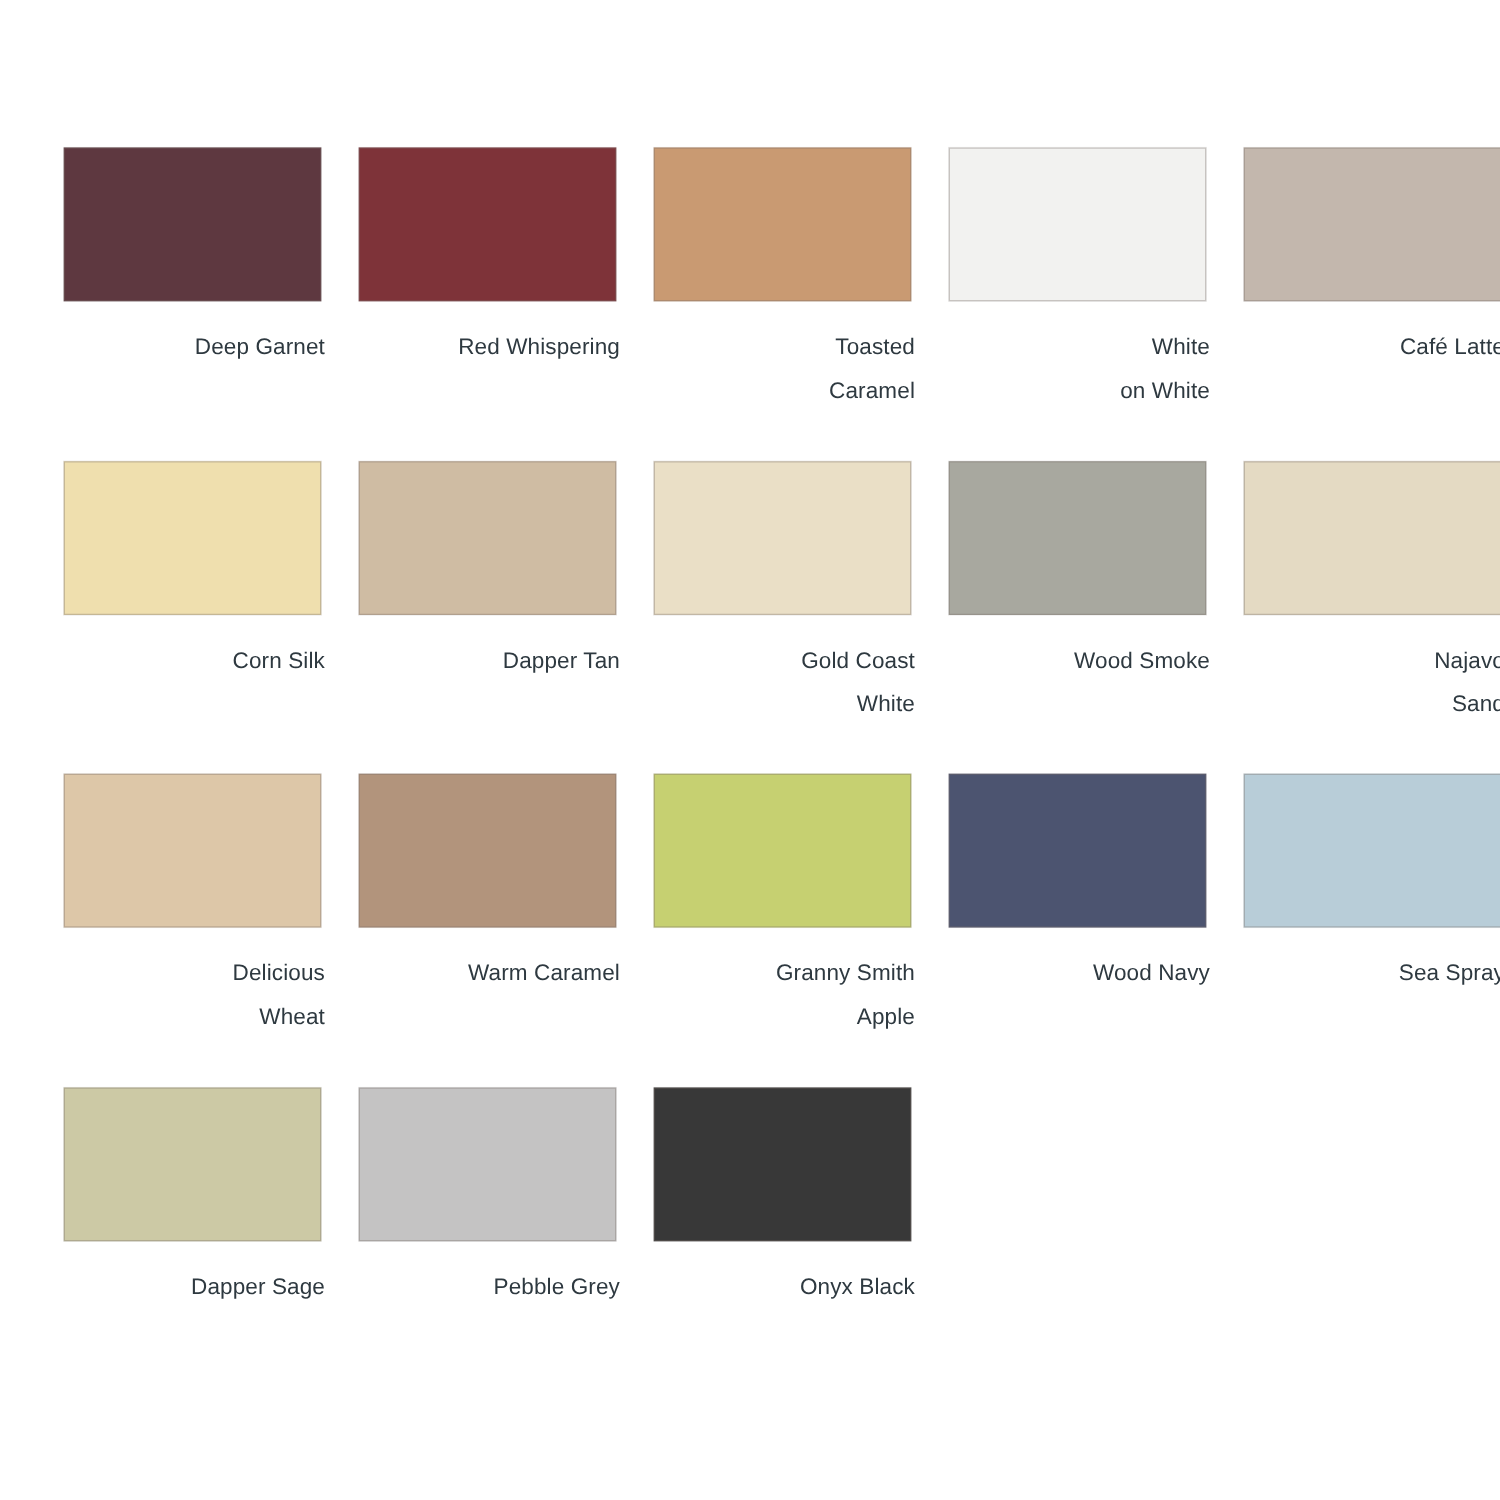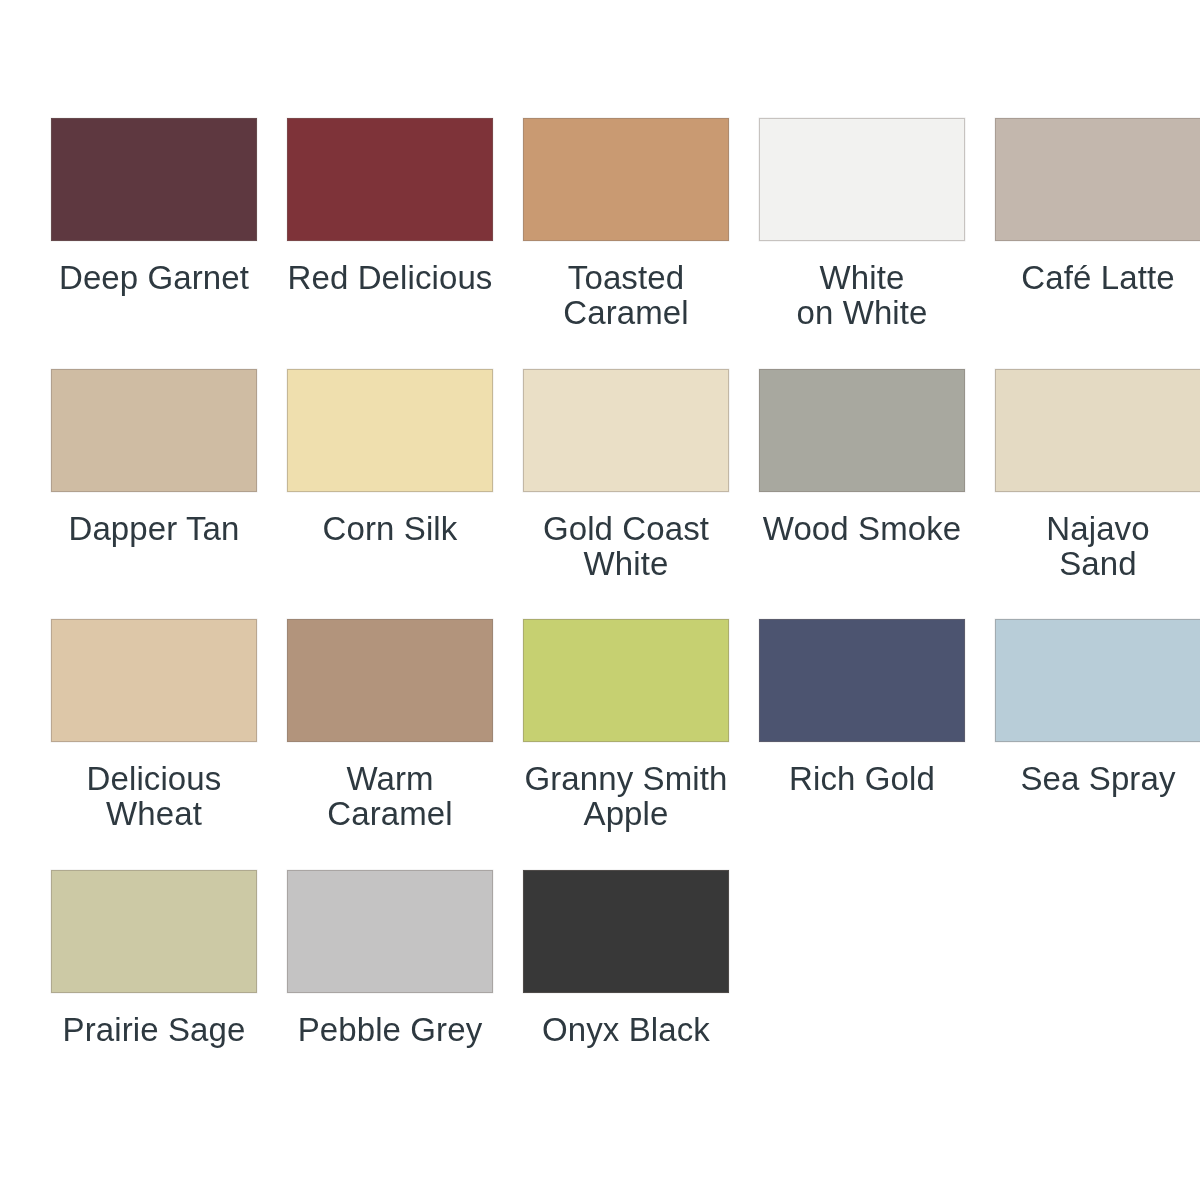--- a/index.html
+++ b/index.html
@@ -43,63 +43,63 @@
     width: 206px;
     height: 123px;
     box-sizing: border-box;
     border: 1px solid rgba(120, 110, 104, 0.35);
     box-shadow: 0 0 0 0.5px rgba(90, 84, 80, 0.12);
   }
 
   .swatch-label {
     margin-top: 19px;
     width: 212px;
-    text-align: center;
+    text-align: right;
     color: #2e3940;
-    font-size: 33px;
+    font-size: 18px;
     line-height: 35px;
     letter-spacing: 0.1px;
     font-weight: 400;
     white-space: pre-line;
   }
 </style>
 </head>
 <body style="background-color: rgb(255, 255, 255);">
 
 <div id="palette-board">
   <div class="swatch-grid">
       <div class="swatch-cell">
         <div class="swatch-chip" style="background-color: rgb(94, 56, 64);"></div>
         <div class="swatch-label">Deep Garnet</div>
       </div>
       <div class="swatch-cell">
         <div class="swatch-chip" style="background-color: rgb(126, 51, 57);"></div>
-        <div class="swatch-label">Red Delicious</div>
+        <div class="swatch-label">Red Whispering</div>
       </div>
       <div class="swatch-cell">
         <div class="swatch-chip" style="background-color: rgb(201, 154, 114);"></div>
         <div class="swatch-label">Toasted
 Caramel</div>
       </div>
       <div class="swatch-cell">
         <div class="swatch-chip" style="background-color: rgb(242, 242, 240);"></div>
         <div class="swatch-label">White
 on White</div>
       </div>
       <div class="swatch-cell">
         <div class="swatch-chip" style="background-color: rgb(195, 183, 173);"></div>
         <div class="swatch-label">Café Latte</div>
       </div>
       <div class="swatch-cell">
+        <div class="swatch-chip" style="background-color: rgb(239, 223, 174);"></div>
+        <div class="swatch-label">Corn Silk</div>
+      </div>
+      <div class="swatch-cell">
         <div class="swatch-chip" style="background-color: rgb(207, 188, 163);"></div>
         <div class="swatch-label">Dapper Tan</div>
-      </div>
-      <div class="swatch-cell">
-        <div class="swatch-chip" style="background-color: rgb(239, 223, 174);"></div>
-        <div class="swatch-label">Corn Silk</div>
       </div>
       <div class="swatch-cell">
         <div class="swatch-chip" style="background-color: rgb(234, 223, 198);"></div>
         <div class="swatch-label">Gold Coast
 White</div>
       </div>
       <div class="swatch-cell">
         <div class="swatch-chip" style="background-color: rgb(168, 168, 159);"></div>
         <div class="swatch-label">Wood Smoke</div>
       </div>
@@ -117,29 +117,29 @@
         <div class="swatch-chip" style="background-color: rgb(178, 148, 124);"></div>
         <div class="swatch-label">Warm Caramel</div>
       </div>
       <div class="swatch-cell">
         <div class="swatch-chip" style="background-color: rgb(198, 208, 113);"></div>
         <div class="swatch-label">Granny Smith
 Apple</div>
       </div>
       <div class="swatch-cell">
         <div class="swatch-chip" style="background-color: rgb(76, 84, 112);"></div>
-        <div class="swatch-label">Rich Gold</div>
+        <div class="swatch-label">Wood Navy</div>
       </div>
       <div class="swatch-cell">
         <div class="swatch-chip" style="background-color: rgb(184, 205, 216);"></div>
         <div class="swatch-label">Sea Spray</div>
       </div>
       <div class="swatch-cell">
         <div class="swatch-chip" style="background-color: rgb(204, 201, 165);"></div>
-        <div class="swatch-label">Prairie Sage</div>
+        <div class="swatch-label">Dapper Sage</div>
       </div>
       <div class="swatch-cell">
         <div class="swatch-chip" style="background-color: rgb(196, 195, 195);"></div>
         <div class="swatch-label">Pebble Grey</div>
       </div>
       <div class="swatch-cell">
         <div class="swatch-chip" style="background-color: rgb(56, 56, 56);"></div>
         <div class="swatch-label">Onyx Black</div>
       </div>
     </div>

